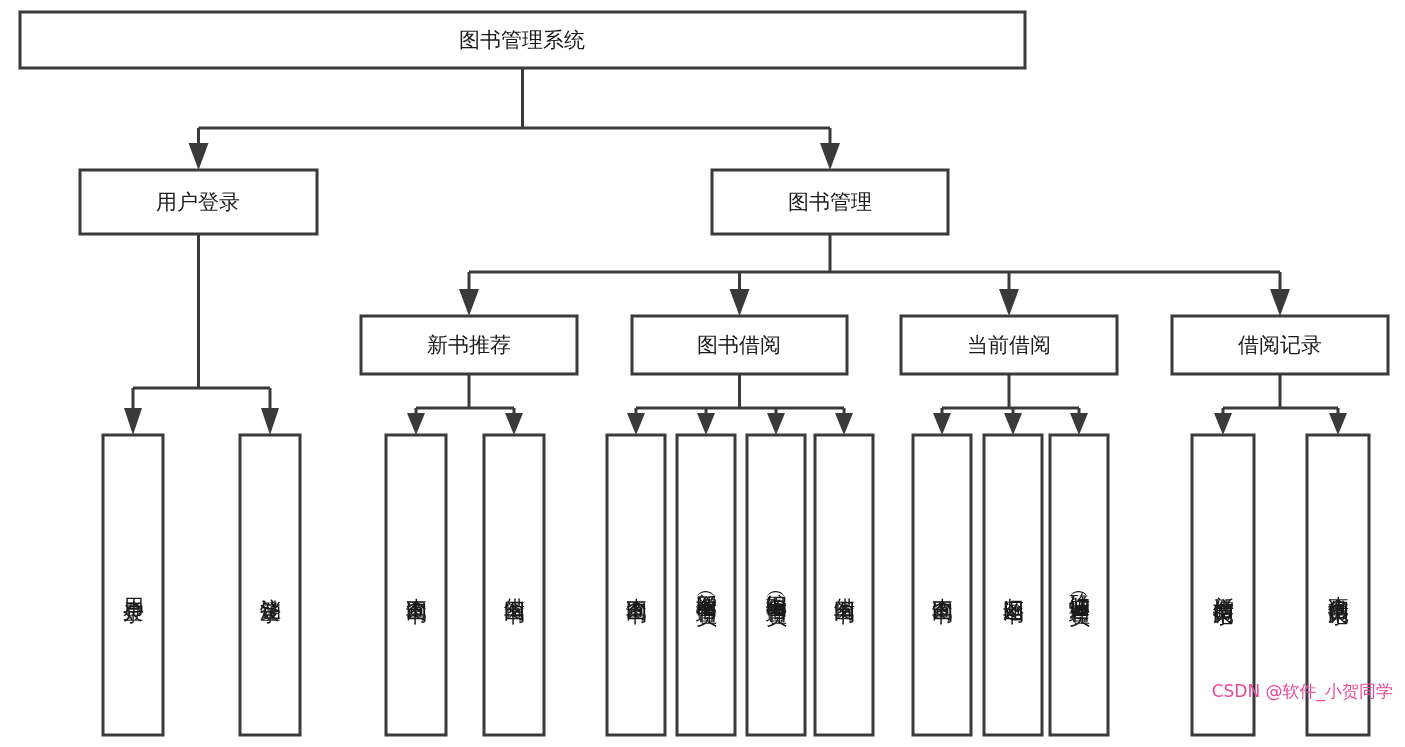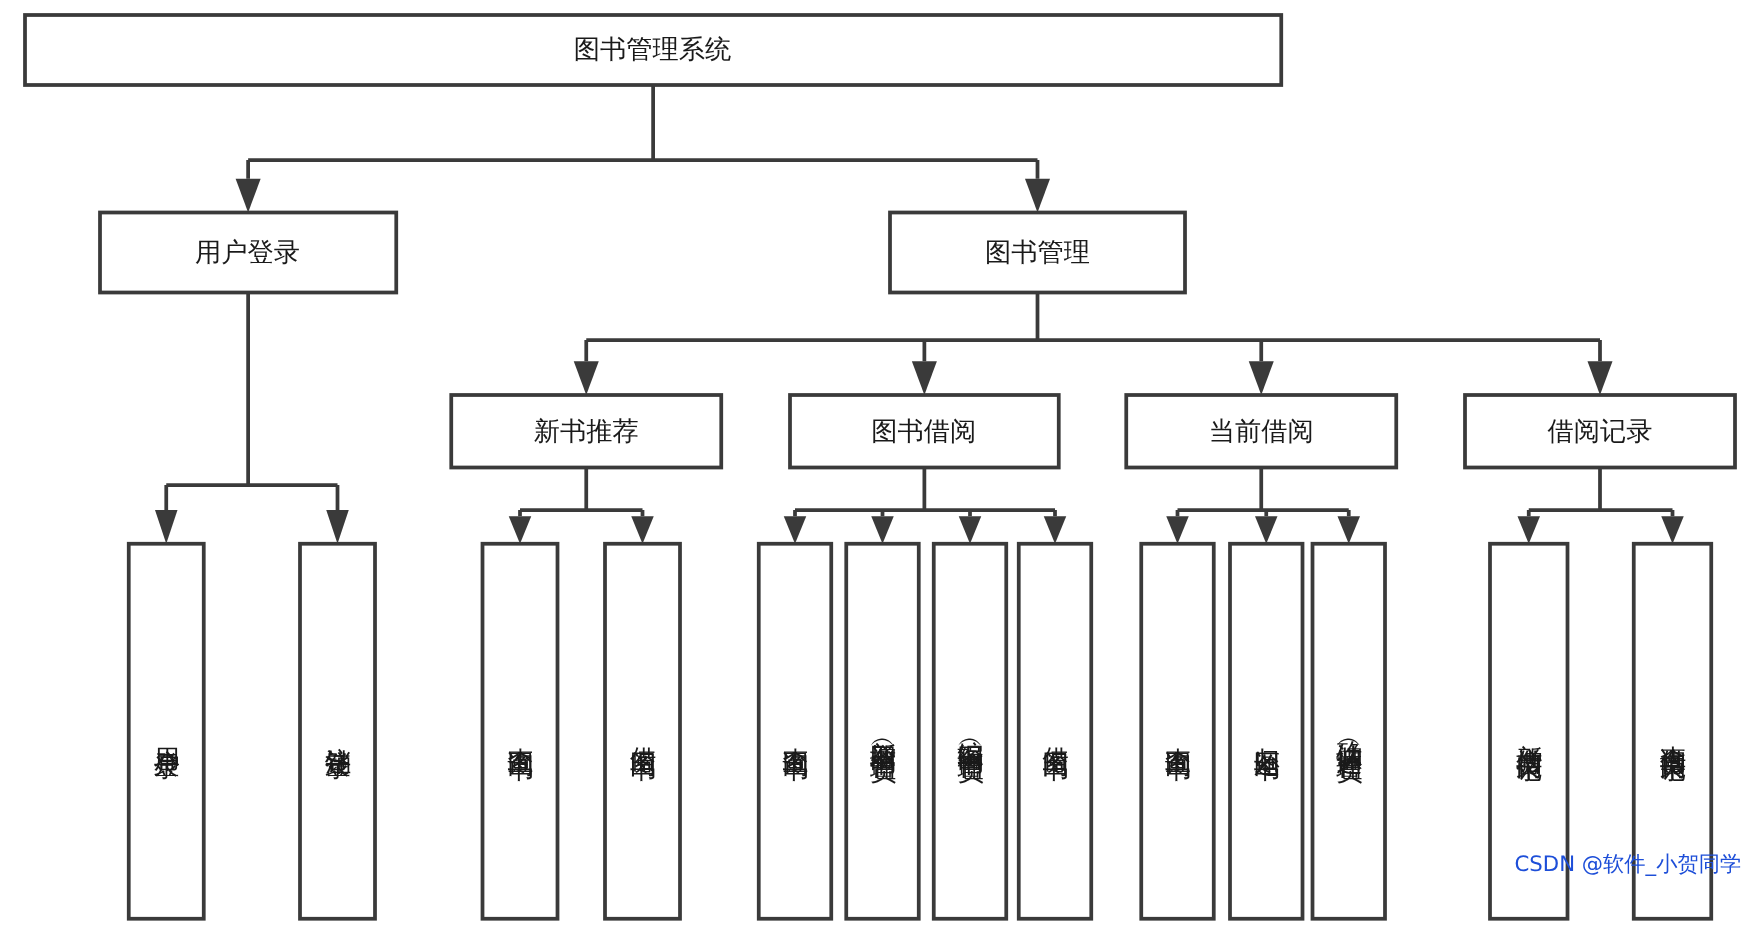--- a/index.html
+++ b/index.html
@@ -61,21 +61,21 @@
     letter-spacing: 2px;
     white-space: nowrap;
     pointer-events: none;
   }
   .watermark {
     position: absolute;
     right: 12px;
     bottom: 6px;
     font-family: "DejaVu Sans", "Liberation Sans", sans-serif;
     font-size: 17px;
-    color: #1d4ed8;
+    color: #ec4899;
     white-space: nowrap;
   }
 </style>
 </head>
 <body>
 
 <div id="diagram-root">
 
   <svg id="tree-svg" viewBox="0 0 1405 747">
     <defs></defs>

